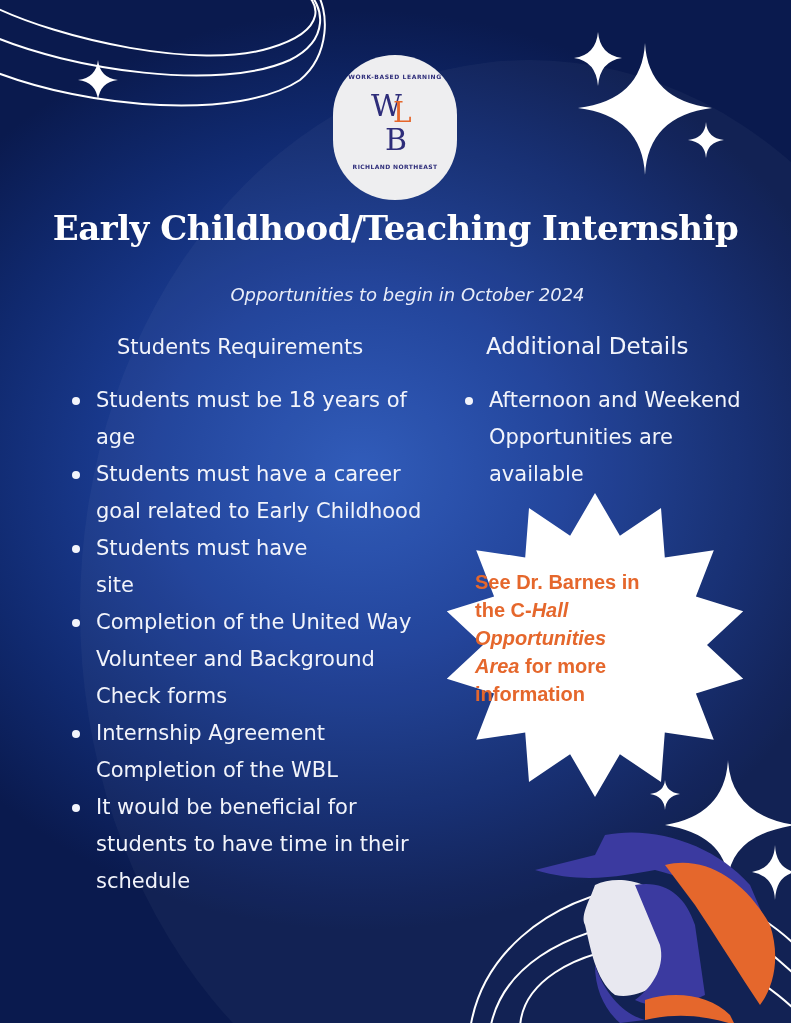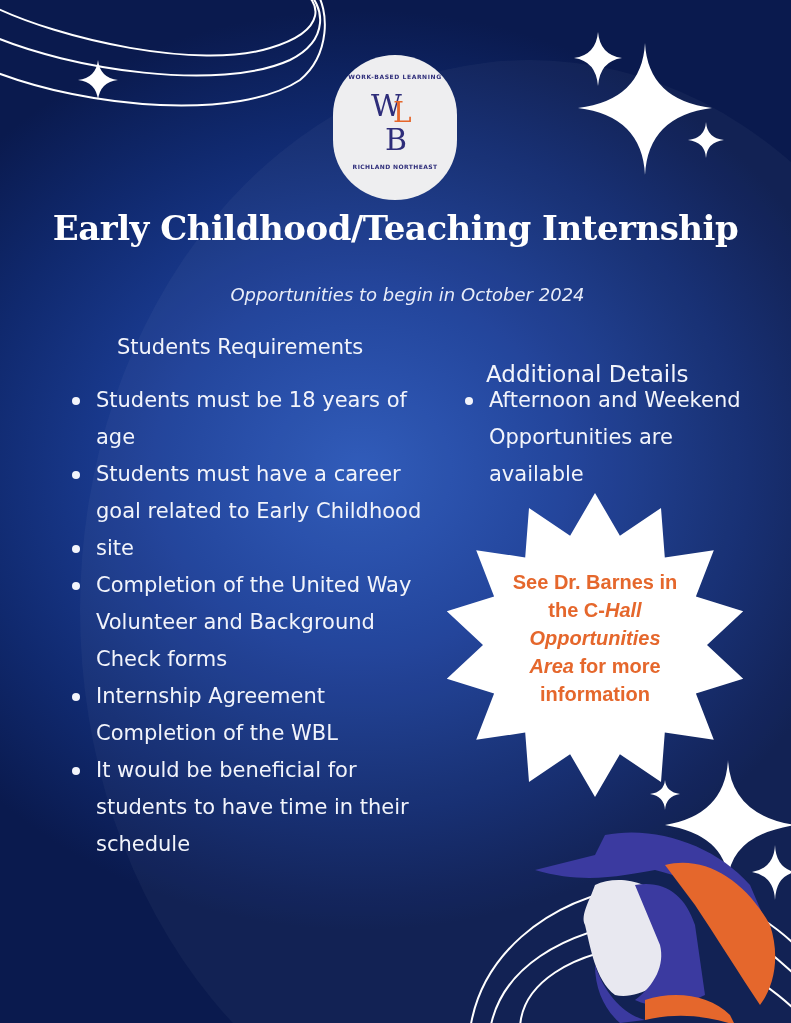--- a/index.html
+++ b/index.html
@@ -31,21 +31,21 @@
   .subtitle {
     position:absolute; top:284px; left:12px; width:791px; text-align:center;
     font-style:italic; font-size:18px; color:#e8ecf8;
   }
   .col-heading { position:absolute; font-size:21px; color:#f2f4fb; }
   ul.reqs { position:absolute; margin:16px; padding:0; list-style:none; color:#f2f4fb; font-size:21px; line-height:37px; }
   ul.reqs li { position:relative; padding-left:38px; }
   ul.reqs li .dot { position:absolute; left:14px; top:15px; width:8px; height:8px; border-radius:50%; background:#f2f4fb; }
   .burst { position:absolute; left:440px; top:490px; width:310px; height:310px; }
   .burst-text {
-    position:absolute; left:475px; top:568px; width:240px; text-align:center;
+    position:absolute; left:475px; top:568px; width:240px; text-align:left;
     font-family:"Liberation Sans", sans-serif; font-weight:bold; font-size:20px; line-height:28px; color:#e5672c;
   }
   .burst-text i { font-style:italic; }
   .mascot { position:absolute; left:535px; top:825px; }
 </style>
 </head>
 <body>
 
 <div class="poster">
   <div class="bg-arc"></div>
@@ -93,20 +93,21 @@
         <div>Students must be 18 years of</div>
         <div>age</div>
       </li>
       <li>
         <span class="dot"></span>
         <div>Students must have a career</div>
         <div>goal related to Early Childhood</div>
       </li>
       <li>
         <span class="dot"></span>
+        <div>Students must have</div>
         <div>site</div>
       </li>
       <li>
         <span class="dot"></span>
         <div>Completion of the United Way</div>
         <div>Volunteer and Background</div>
         <div>Check forms</div>
       </li>
       <li>
         <span class="dot"></span>
@@ -114,21 +115,21 @@
         <div>Completion of the WBL</div>
       </li>
       <li>
         <span class="dot"></span>
         <div>It would be beneficial for</div>
         <div>students to have time in their</div>
         <div>schedule</div>
       </li>
     </ul>
 
-  <div class="col-heading" style="left:486px; top:333px; font-size:23px;margin-top:28px;">Additional Details</div>
+  <div class="col-heading" style="left:486px; top:333px; font-size:23px;">Additional Details</div>
   <ul class="reqs" id="add-list" style="left:435px; top:366px; width:340px;">
       <li>
         <span class="dot"></span>
         <div>Afternoon and Weekend</div>
         <div>Opportunities are</div>
         <div>available</div>
       </li>
     </ul>
 
   <svg class="burst" viewBox="0 0 310 310">

